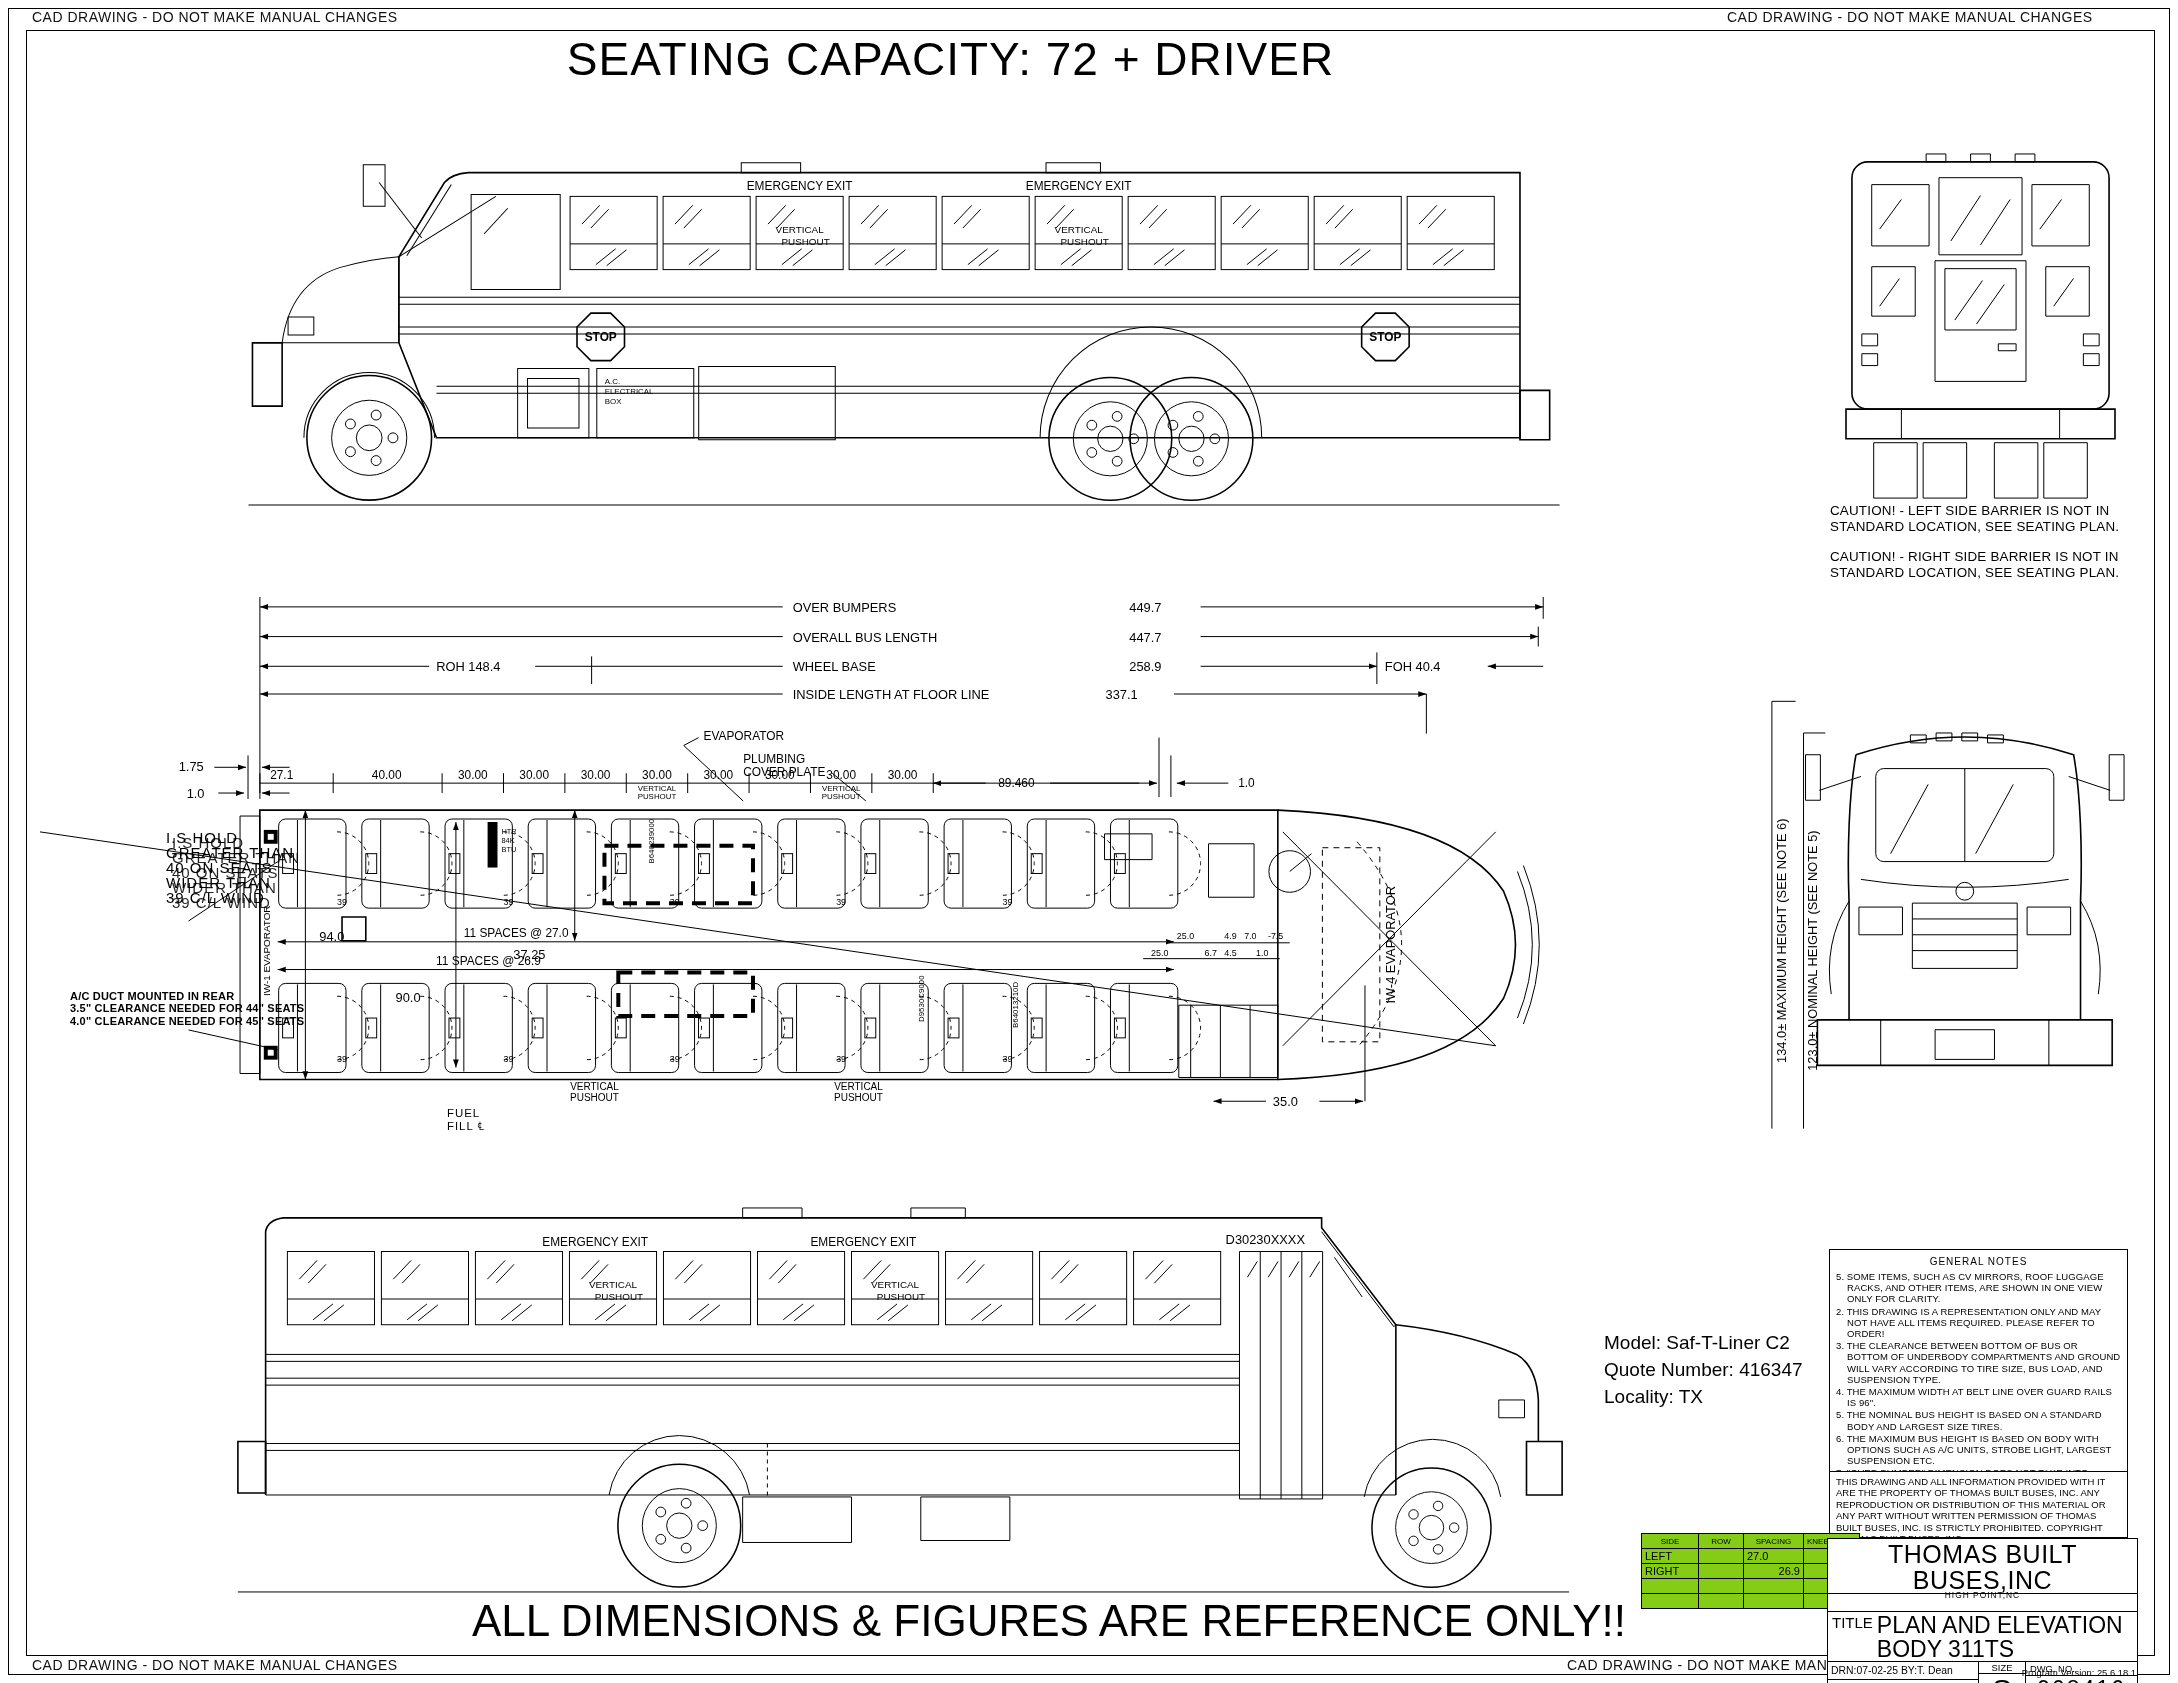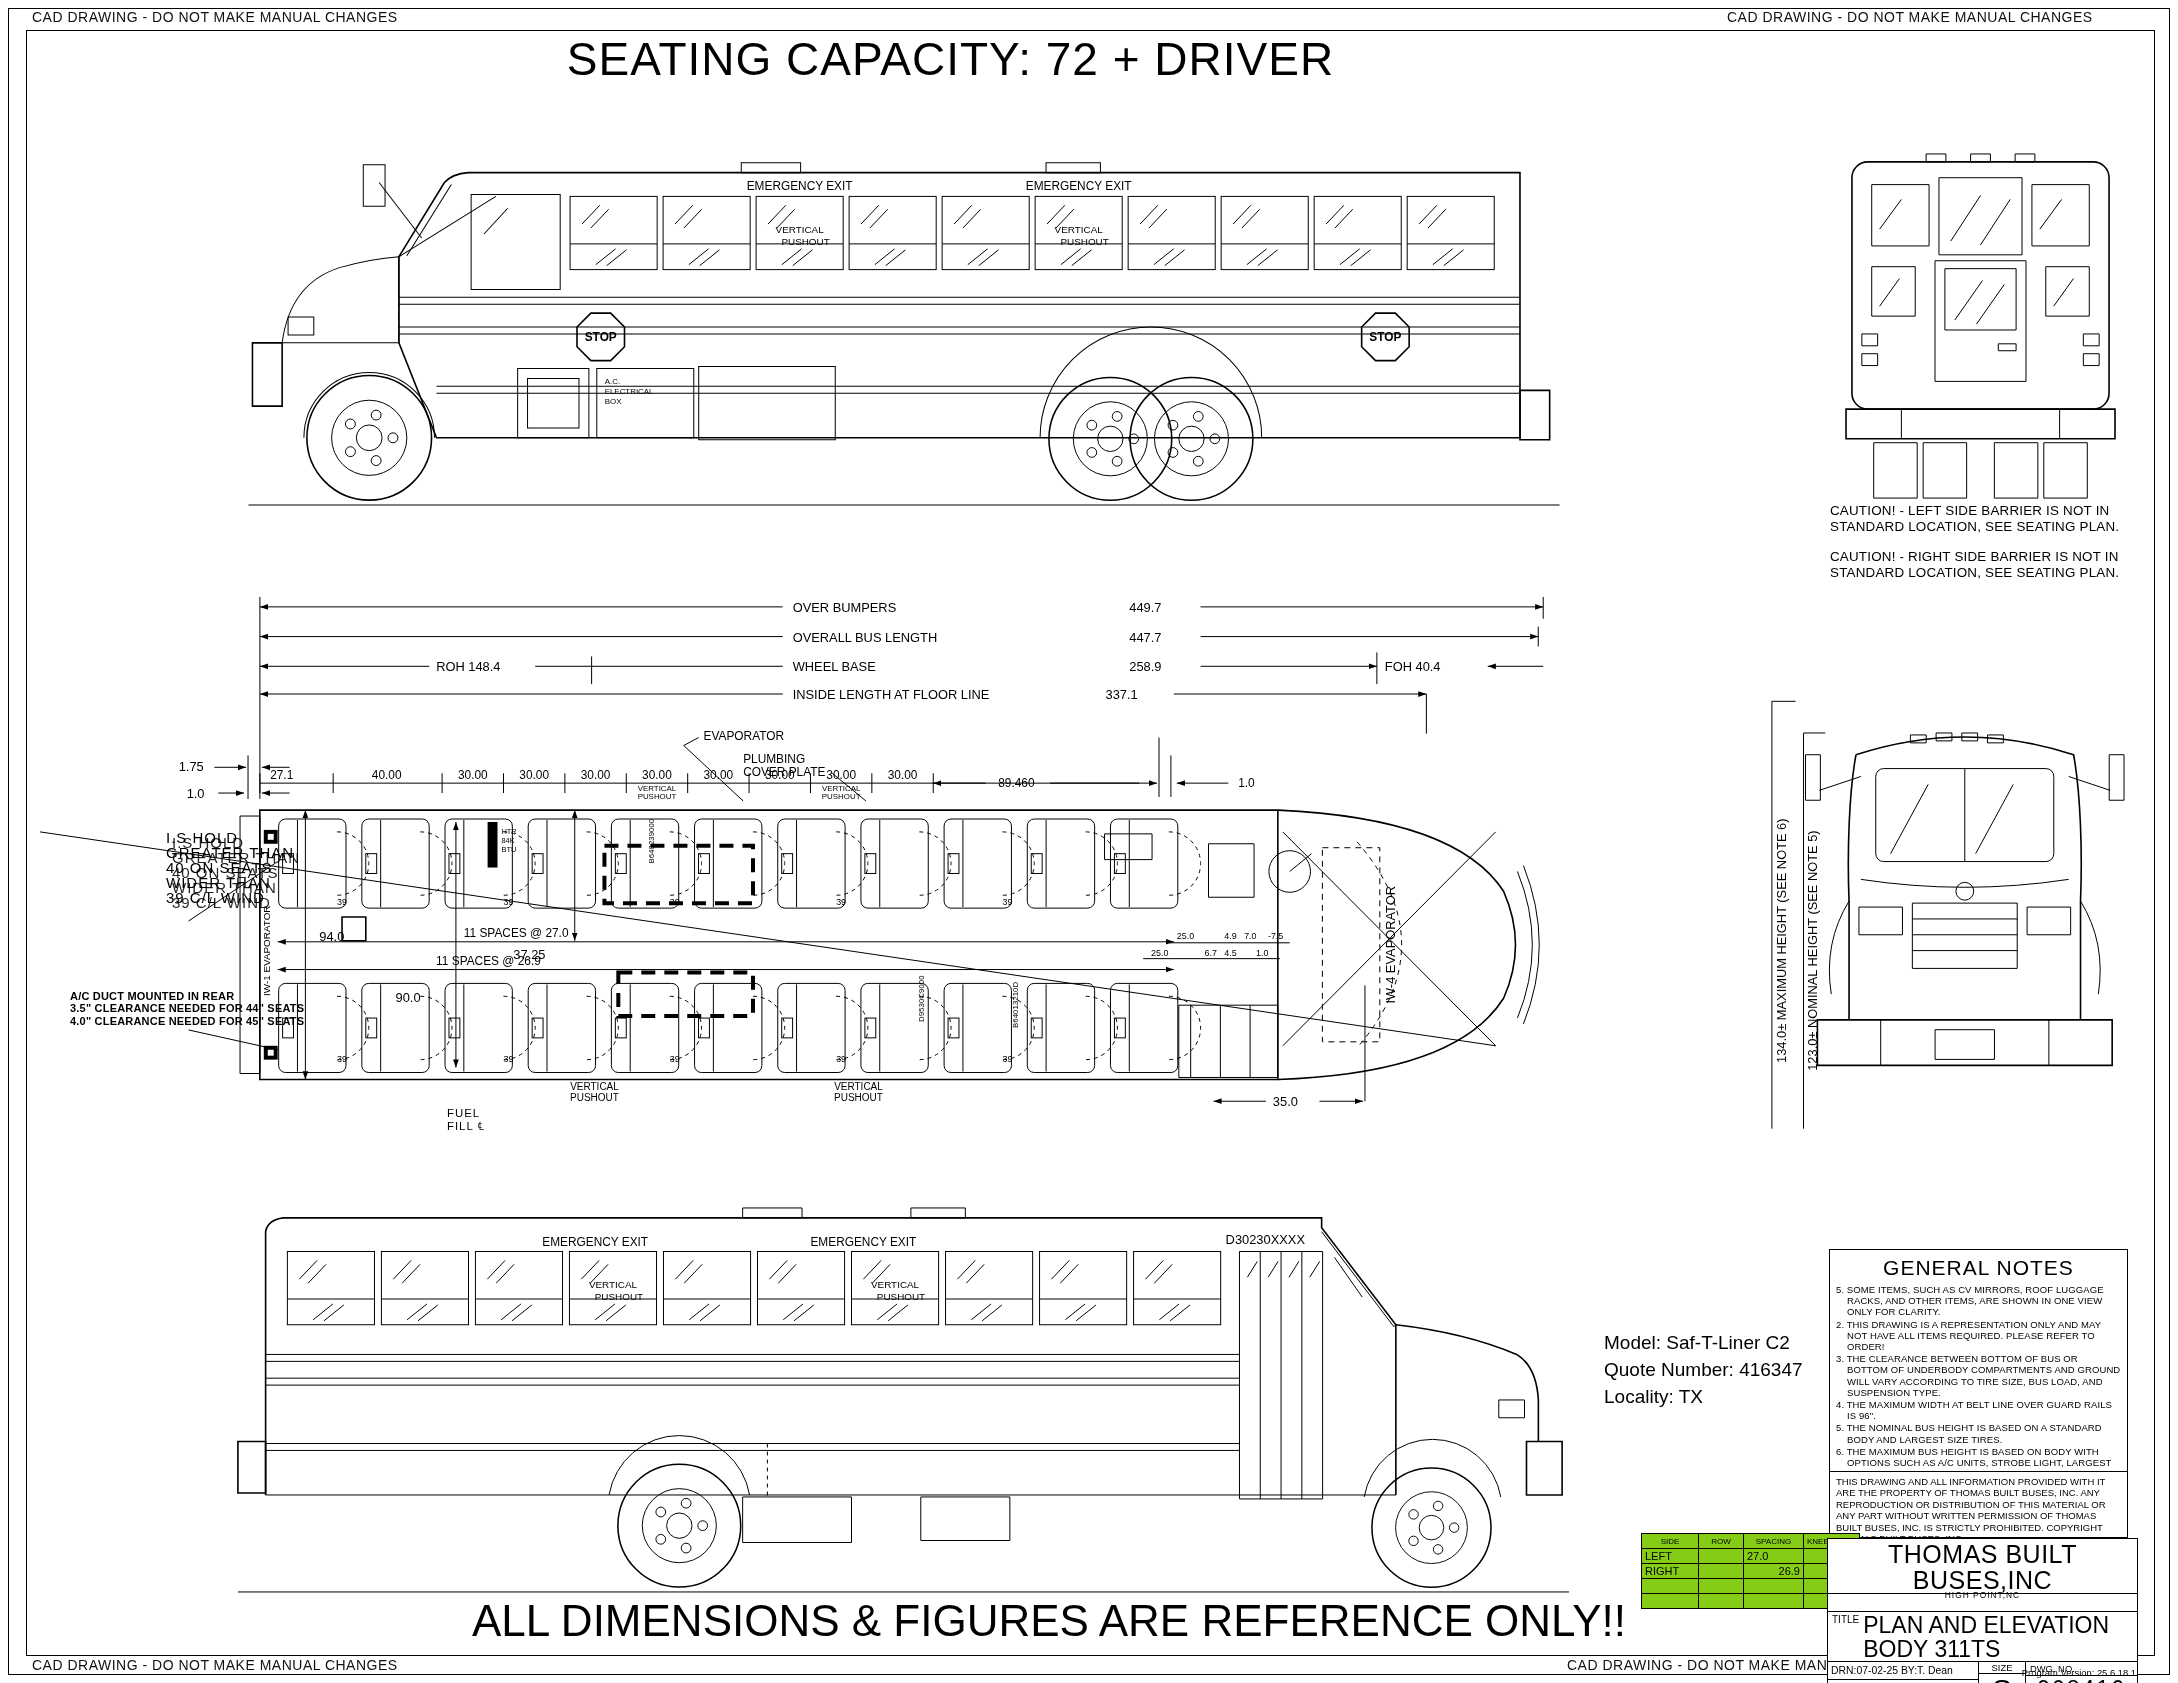--- a/index.html
+++ b/index.html
@@ -15,31 +15,31 @@
   svg .ln{stroke:#000;fill:none;stroke-width:1;}
   svg .ln2{stroke:#000;fill:none;stroke-width:1.6;}
   svg .fill{fill:#000;stroke:none;}
   svg text{fill:#000;stroke:none;font-family:"Liberation Sans",sans-serif;}
   svg .t13{font-size:13px;} svg .t12{font-size:12px;} svg .t10{font-size:10px;}
   svg .t9{font-size:9px;} svg .t8{font-size:8px;} svg .t7{font-size:7.5px;}
   .caution{font-size:13.4px;line-height:16px;letter-spacing:0.2px;}
   .caution p{margin:0 0 14px 0;}
   .model-info{font-size:19px;line-height:27px;}
   .notes-box{border:1.2px solid #000;background:#fff;padding:4px 6px 2px 6px;}
-  .notes-title{text-align:center;font-size:21px;letter-spacing:1px;margin:2px 0 4px 0;}
+  .notes-title{text-align:center;font-size:10px;letter-spacing:1px;margin:2px 0 4px 0;}
   .note-item{font-size:9.5px;line-height:11.2px;letter-spacing:0.1px;padding-left:11px;text-indent:-11px;margin-bottom:1px;}
   .prop-box{border:1.2px solid #000;background:#fff;padding:4px 6px;font-size:9.5px;line-height:11.4px;}
   .seat-table{border-collapse:collapse;background:#84cc16;}
   .seat-table td,.seat-table th{border:1px solid #000;padding:0 3px;height:14px;font-weight:normal;white-space:nowrap;}
   .seat-table th{font-size:8px;} .seat-table td{font-size:11px;}
   .tblock{border:1.6px solid #000;background:#fff;}
   .tb-company{text-align:center;font-size:25px;letter-spacing:0.5px;line-height:26px;border-bottom:1.6px solid #000;padding-top:2px;}
   .tb-city{font-size:8.4px;letter-spacing:1px;line-height:9px;margin-top:-3px;padding-bottom:11px;}
   .tb-titlerow{display:flex;border-bottom:1.6px solid #000;}
-  .tb-titlelabel{font-size:10px;padding:2px 4px;}
+  .tb-titlelabel{font-size:15px;padding:2px 4px;}
   .tb-titlemain{font-size:23px;line-height:24px;padding-top:1px;}
   .tb-bottom{display:flex;height:46px;}
   .tb-left{width:150px;border-right:1.4px solid #000;}
   .tb-drn{font-size:10.4px;border-bottom:1.2px solid #000;padding:3px 3px;}
   .tb-scale{font-size:11px;padding:5px 3px;}
   .tb-scale b{font-size:15px;font-weight:normal;margin-left:8px;}
   .tb-size{width:46px;border-right:1.4px solid #000;text-align:center;}
   .tb-size .lbl{font-size:9.4px;border-bottom:1px solid #000;}
   .tb-size .big{font-size:30px;line-height:32px;}
   .tb-dwg{flex:1;text-align:center;}

